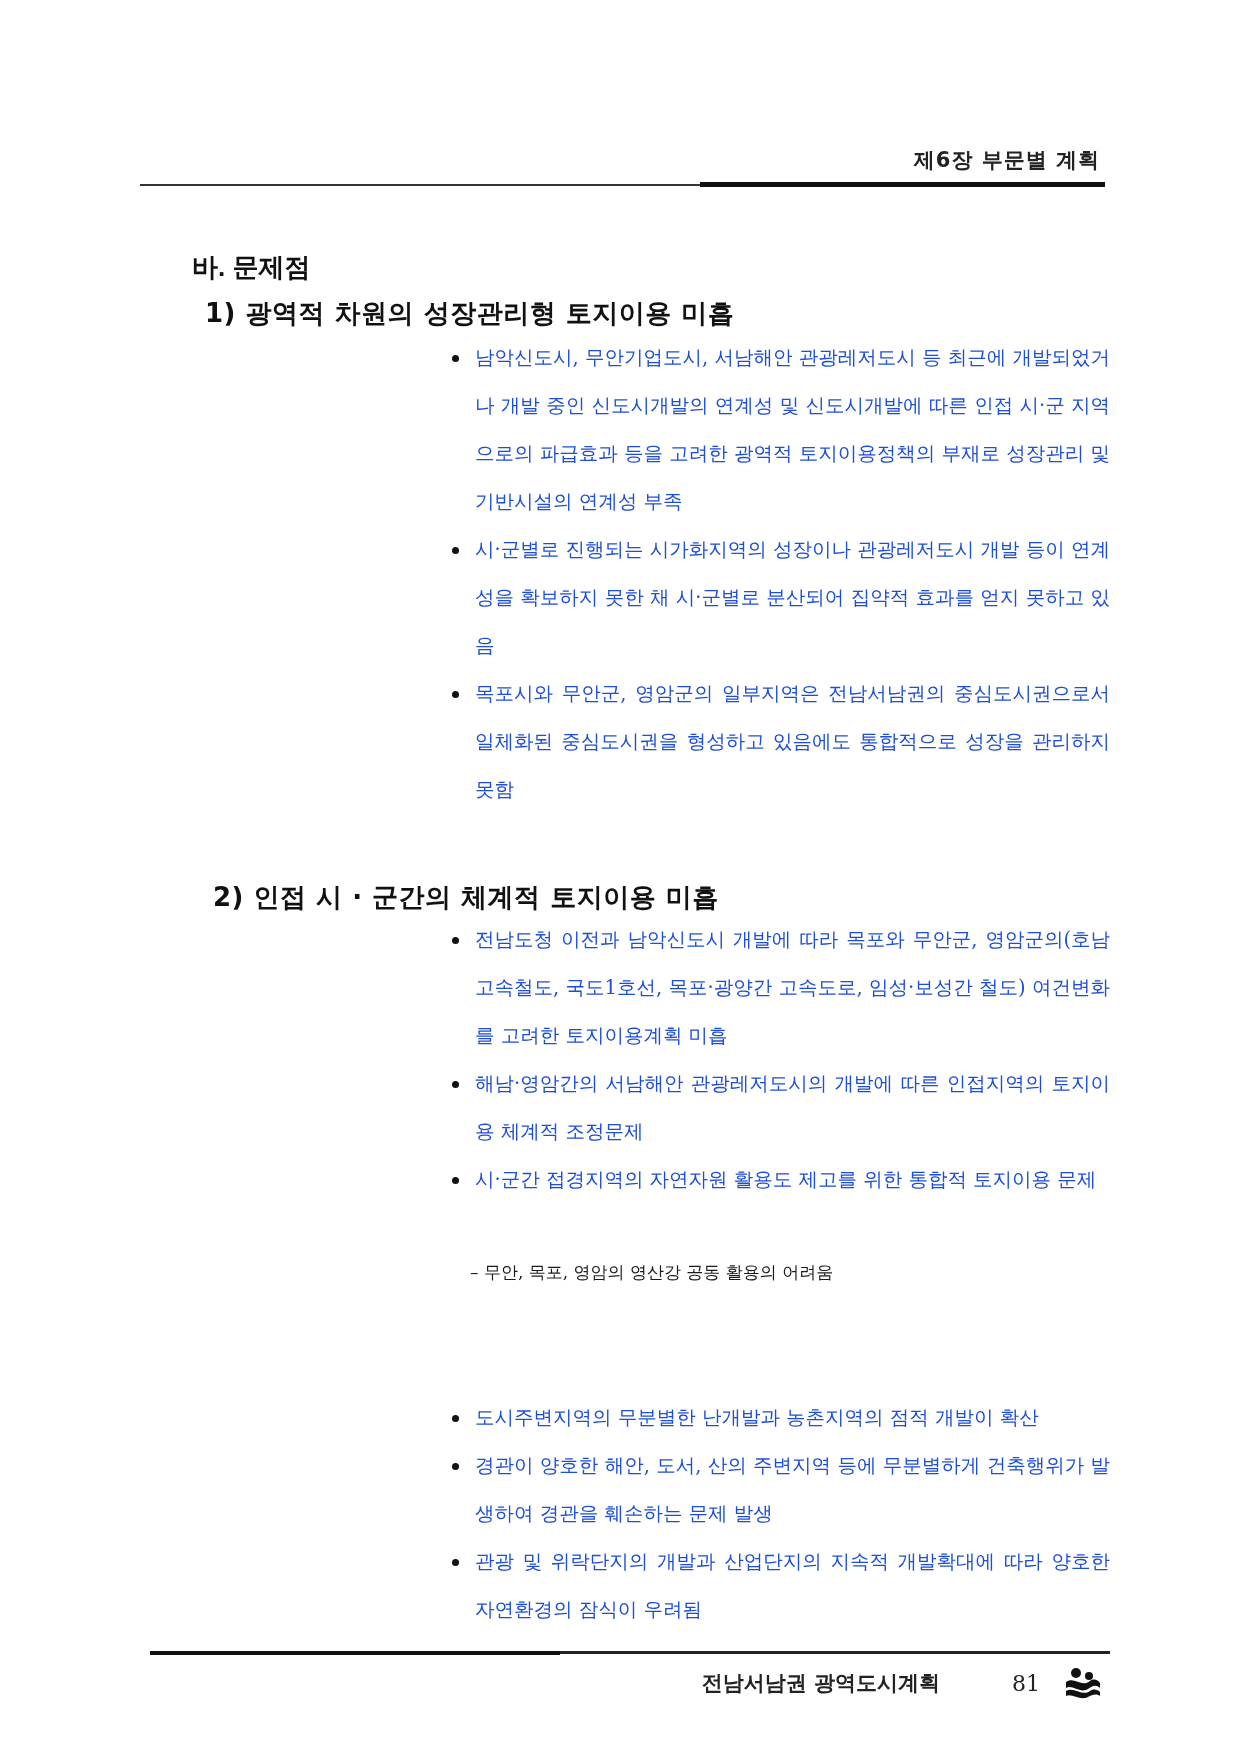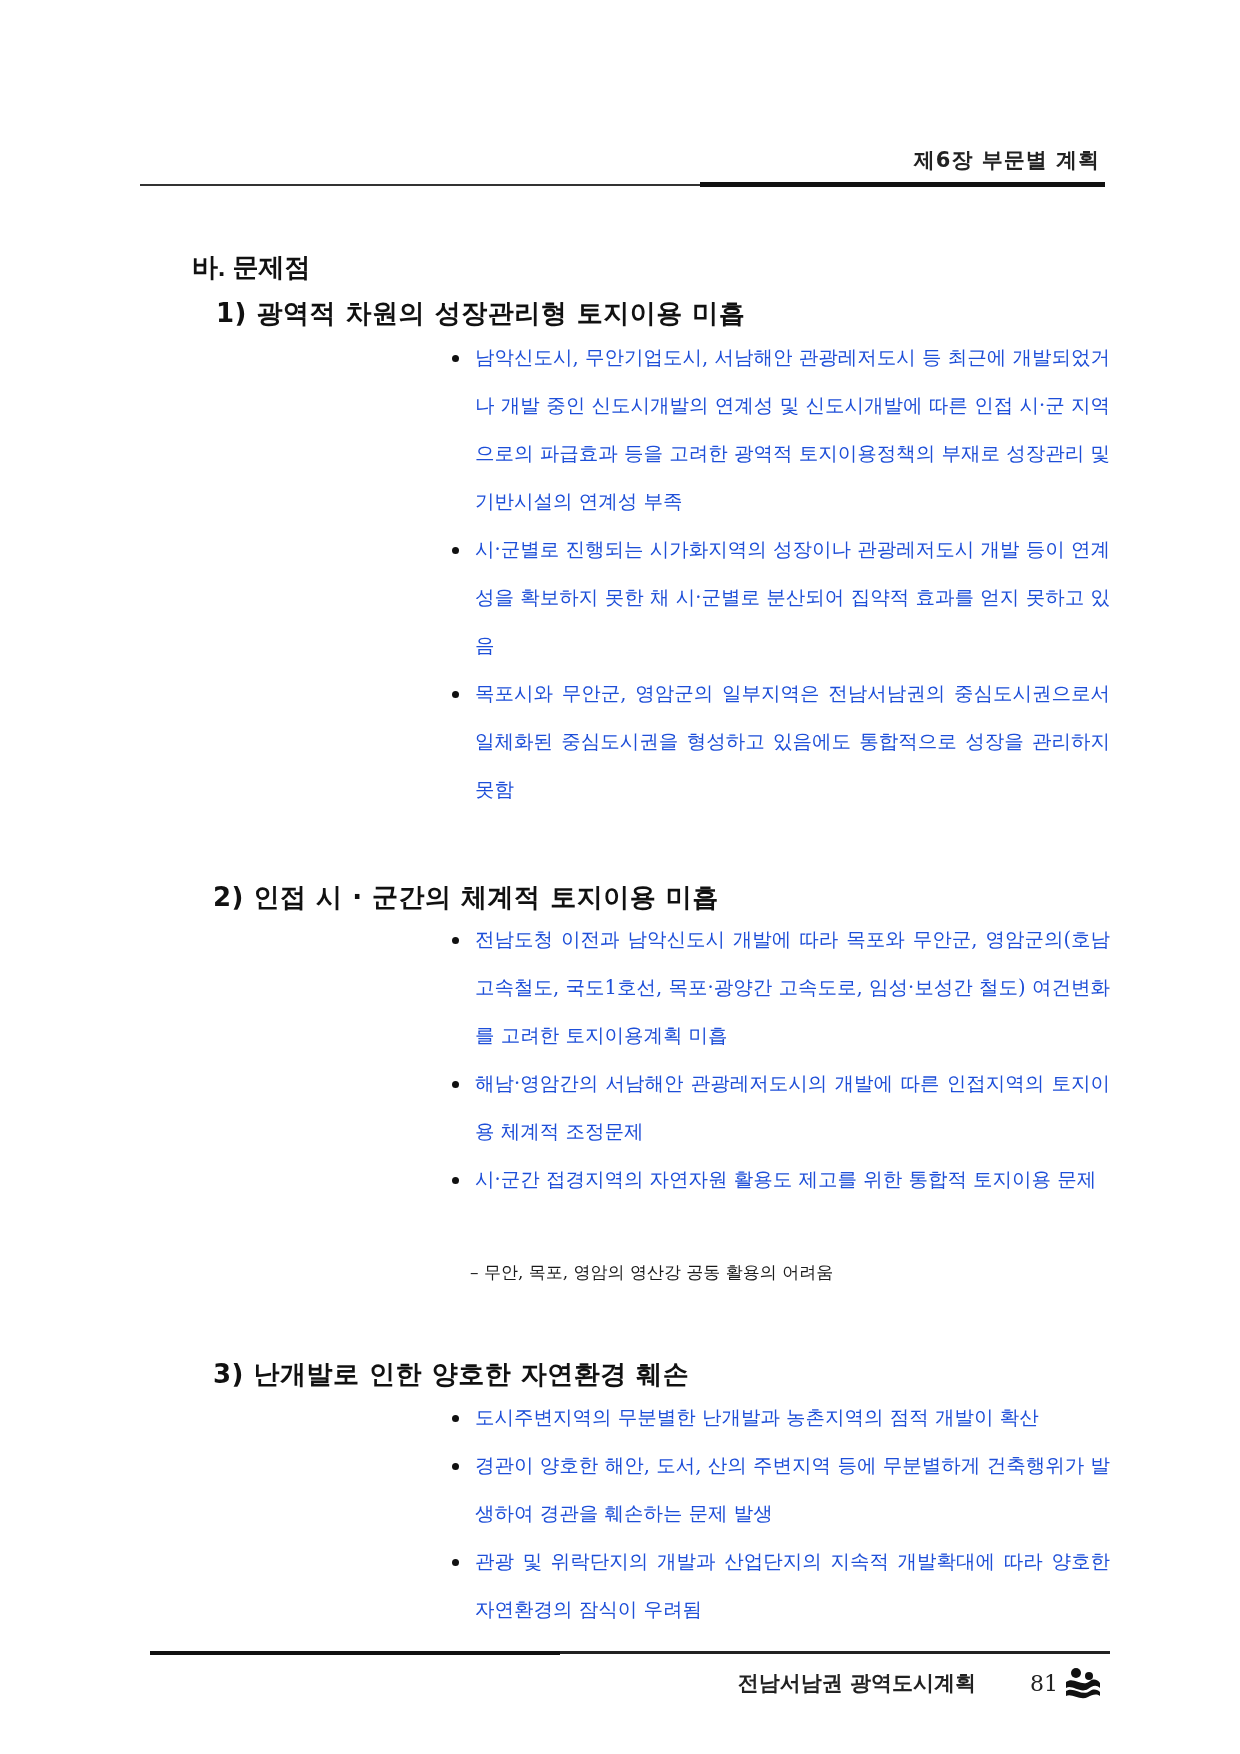--- a/index.html
+++ b/index.html
@@ -64,21 +64,21 @@
       width: 550px;
       height: 3px;
       background: #222;
     }
     .running-footer {
       position: absolute;
       right: 138px;
       top: 1662px;
       display: flex;
       align-items: center;
-      gap: 6px;
+      gap: 24px;
       font-family: "DejaVu Sans", "Liberation Sans", sans-serif;
       font-weight: bold;
       font-size: 21px;
       color: #222;
     }
     .running-footer .page-num {
       font-family: "DejaVu Serif", "Liberation Serif", serif;
       font-weight: normal;
       font-size: 22px;
       margin-left: 48px;
@@ -145,21 +145,21 @@
 <body>
 
 <div class="page">
 
   <div class="running-header">제6장 부문별 계획</div>
   <div class="header-rule-thin"></div>
   <div class="header-rule-thick"></div>
 
   <div class="section-title">바. 문제점</div>
 
-  <div class="subsection-title" style="left:205px; top:292px;margin-left:11px;">1) 광역적 차원의 성장관리형 토지이용 미흡</div>
+  <div class="subsection-title" style="left:205px; top:292px;">1) 광역적 차원의 성장관리형 토지이용 미흡</div>
   <ul class="bullet-list" style="top:330px;">
     <li class="bullet">
       <span class="dot"></span>
       <span>남악신도시, 무안기업도시, 서남해안 관광레저도시 등 최근에 개발되었거나 개발 중인 신도시개발의 연계성 및 신도시개발에 따른 인접 시·군 지역으로의 파급효과 등을 고려한 광역적 토지이용정책의 부재로 성장관리 및 기반시설의 연계성 부족</span>
     </li>
     <li class="bullet">
       <span class="dot"></span>
       <span>시·군별로 진행되는 시가화지역의 성장이나 관광레저도시 개발 등이 연계성을 확보하지 못한 채 시·군별로 분산되어 집약적 효과를 얻지 못하고 있음</span>
     </li>
     <li class="bullet">
@@ -178,21 +178,20 @@
       <span class="dot"></span>
       <span>해남·영암간의 서남해안 관광레저도시의 개발에 따른 인접지역의 토지이용 체계적 조정문제</span>
     </li>
     <li class="bullet">
       <span class="dot"></span>
       <span>시·군간 접경지역의 자연자원 활용도 제고를 위한 통합적 토지이용 문제</span>
     </li>
   </ul>
   <div class="dash-item" style="top:1257px;">– 무안, 목포, 영암의 영산강 공동 활용의 어려움</div>
 
-  <div class="subsection-title" style="left:213px; top:1353px;">3) 난개발로 인한 양호한 자연환경 훼손</div>
   <ul class="bullet-list" style="top:1390px;">
     <li class="bullet">
       <span class="dot"></span>
       <span>도시주변지역의 무분별한 난개발과 농촌지역의 점적 개발이 확산</span>
     </li>
     <li class="bullet">
       <span class="dot"></span>
       <span>경관이 양호한 해안, 도서, 산의 주변지역 등에 무분별하게 건축행위가 발생하여 경관을 훼손하는 문제 발생</span>
     </li>
     <li class="bullet">

